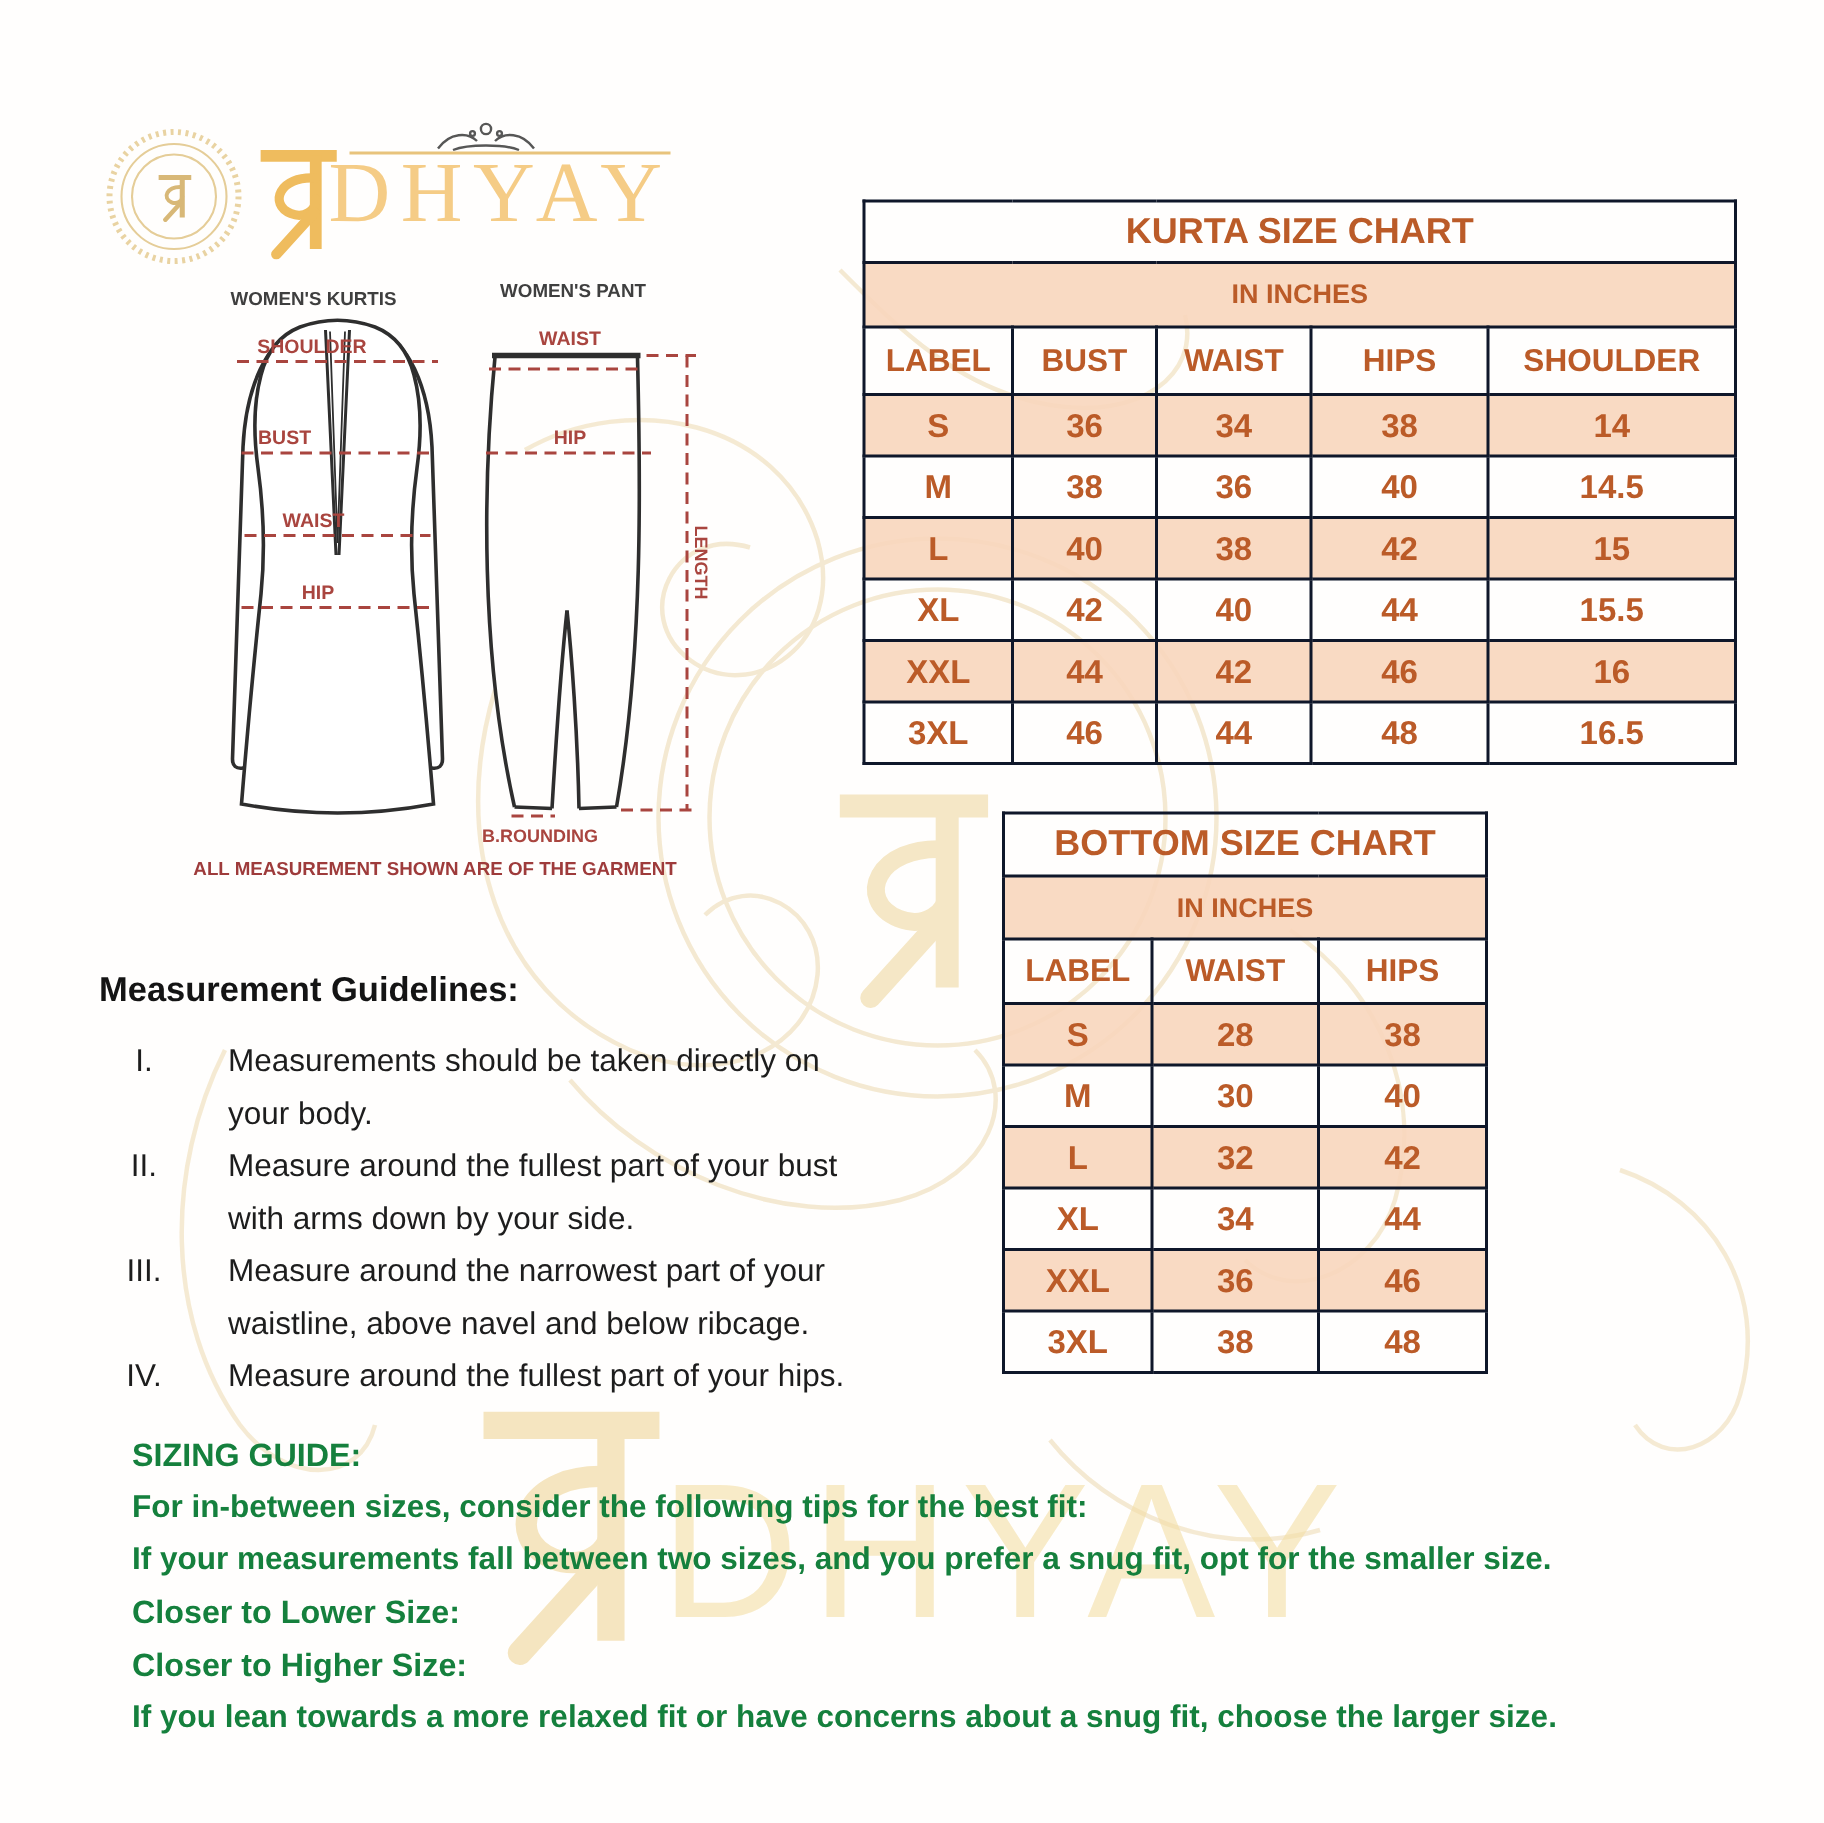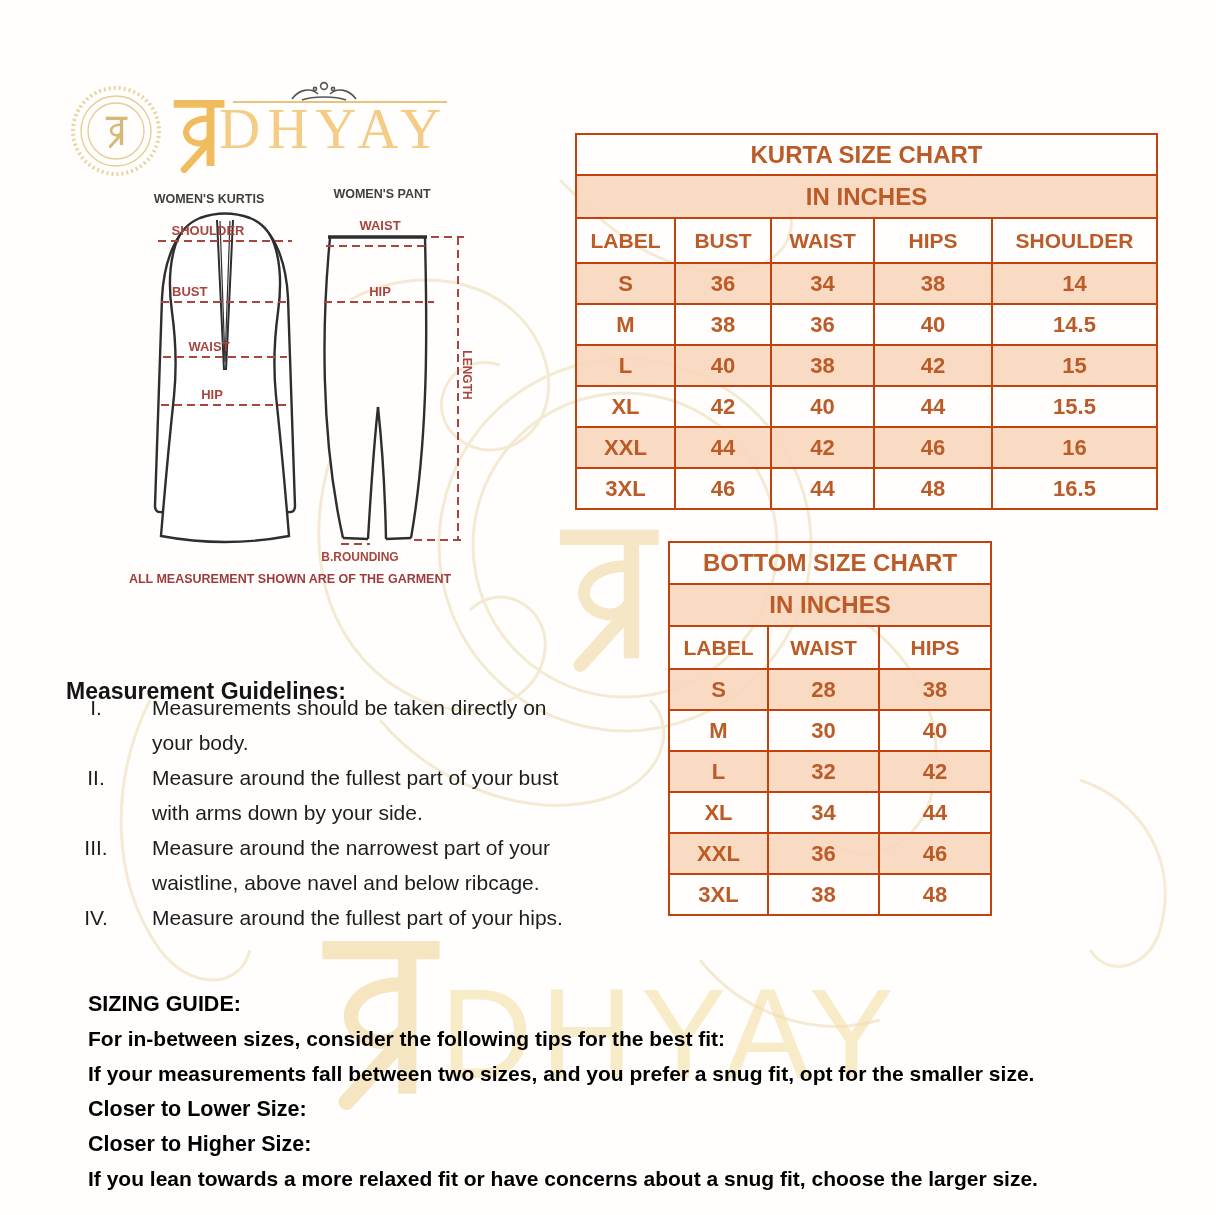--- a/index.html
+++ b/index.html
@@ -9,47 +9,47 @@
   .wm{position:absolute;left:0;top:0;width:1216px;height:1215px;z-index:0;pointer-events:none;}
   .content{position:absolute;left:0;top:0;width:1216px;height:1215px;z-index:1;}
 
   
   .gold-line{position:absolute;left:233px;top:101px;width:214px;height:2px;background:#e8c37c;}
   .brand-rest{position:absolute;left:219px;top:96px;font-family:"Liberation Serif",serif;
               font-size:57px;color:#f5cc86;letter-spacing:7px;font-weight:500;}
 
   
   table.size-table{position:absolute;border-collapse:collapse;table-layout:fixed;z-index:2;}
-  table.size-table td{border:2px solid #c2410c;text-align:center;vertical-align:middle;
+  table.size-table td{border:2px solid #0f172a;text-align:center;vertical-align:middle;
      font-weight:bold;color:#bb5b28;padding:0;}
   tr.t-title td{font-size:24px;background:transparent;}
-  tr.t-sub td{font-size:24px;}
+  tr.t-sub td{font-size:18px;}
   tr.t-head td{font-size:21px;}
   tr.t-data td{font-size:22px;}
   .peach{background:rgba(248,214,188,0.9);}
   .kurta-table{left:575px;top:133px;width:581px;}
   .kurta-table tr.t-title{height:41px;}
   .kurta-table tr.t-sub{height:43px;}
   .kurta-table tr.t-head{height:45px;}
   .kurta-table tr.t-data{height:41px;}
   .bottom-table{left:668px;top:541px;width:322px;}
   .bottom-table tr.t-title{height:42px;}
   .bottom-table tr.t-sub{height:42px;}
   .bottom-table tr.t-head{height:43px;}
   .bottom-table tr.t-data{height:41px;}
 
   
-  .g-title{position:absolute;left:66px;top:678px;font-size:23px;font-weight:bold;color:#141414;}
+  .g-title{position:absolute;left:66px;top:646px;font-size:23px;font-weight:bold;color:#141414;}
   .g-list{position:absolute;left:66px;top:696px;color:#1d1d1d;}
   .g-row{display:flex;height:35px;align-items:flex-start;font-size:21px;}
   .g-num{width:60px;text-align:center;flex:0 0 60px;}
   .g-text{margin-left:26px;white-space:nowrap;text-align:right;}
 
   
-  .s-block{position:absolute;left:88px;top:992px;color:#000000;}
+  .s-block{position:absolute;left:88px;top:958px;color:#15803d;}
   .s-line{height:35px;font-size:21px;white-space:nowrap;font-weight:bold;}
   .s-bold{font-weight:bold;font-size:21.5px;}
 
   svg text{font-family:"Liberation Sans",sans-serif;}
 </style>
 </head>
 <body>
 
 <div class="canvas">
 

